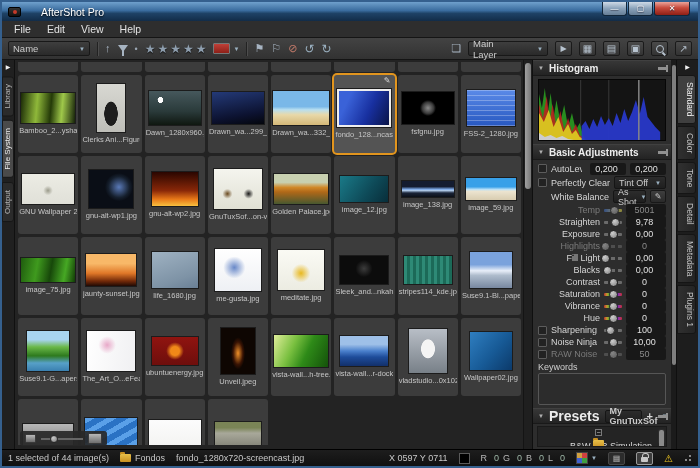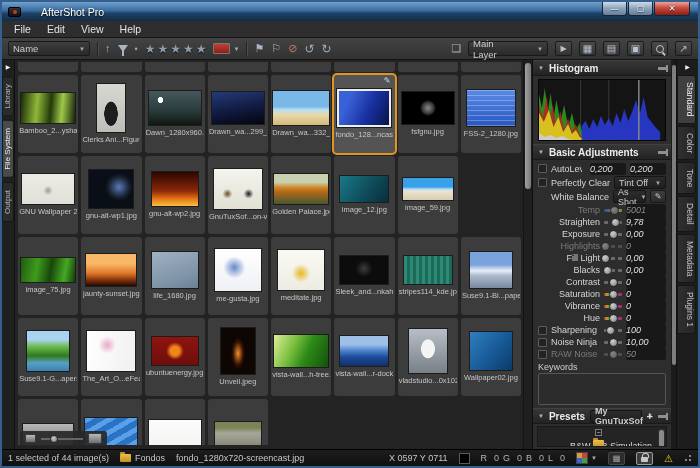--- a/index.html
+++ b/index.html
@@ -125,33 +125,33 @@
   .slider-row{height:12px;margin-bottom:0;}
   .checkbox{width:9px;height:9px;background:#222;border:1px solid #5c5c5c;border-radius:1px;flex:none;}
   .adj-label{color:#d6d6d6;font-size:9px;white-space:nowrap;overflow:hidden;}
   .slider-row .adj-label{width:62px;text-align:right;flex:none;}
   .slider-row.has-cb .adj-label{width:49px;text-align:left;}
   .track{flex:1;height:3px;position:relative;border-radius:1px;background:repeating-linear-gradient(90deg,#6a6a6a 0 4px,#2e2e2e 4px 7px);}
   .track-temp{background:linear-gradient(90deg,#3a6ac8,#d8d890 70%,#d8d040);}
   .track-rainbow{background:linear-gradient(90deg,#c03030,#c0a030,#30a030,#30a0a0,#3030c0,#a030a0,#c03030);}
   .knob{position:absolute;top:-3px;margin-left:-4px;width:9px;height:9px;border-radius:50%;
     background:radial-gradient(circle at 35% 30%,#cecece,#7e7e7e);border:1px solid #262626;}
-  .valbox{width:40px;flex:none;height:12px;background:#181818;border-radius:2px;color:#e0e0e0;font-size:9px;text-align:left;padding:1px 3px 0 0;font-style:italic;}
+  .valbox{width:40px;flex:none;height:12px;background:#181818;border-radius:2px;color:#e0e0e0;font-size:9px;text-align:center;padding:1px 3px 0 0;}
   .valbox.half{width:36px;}
   .disabled .adj-label{color:#7b7b7b;}
   .disabled .valbox{color:#8b8b8b;}
   .disabled .track{opacity:.55;}
   .mini-select{flex:1;height:13px;background:linear-gradient(#2c2c2c,#1f1f1f);border:1px solid #151515;border-radius:2px;
     display:flex;align-items:center;padding:0 4px;font-size:9px;color:#ccc;gap:4px;min-width:0;}
   .mini-select .arr{margin-left:auto;color:#9ab0c0;font-size:6px;}
   .dropbtn{width:16px;height:13px;flex:none;background:linear-gradient(#3e3e3e,#2a2a2a);border:1px solid #181818;border-radius:2px;
     color:#c8c8c8;font-size:8px;display:flex;align-items:center;justify-content:center;}
   .kw-label{padding:2px 5px 1px;font-size:9px;color:#cfcfcf;flex:none;}
   .kw-box{margin:0 5px 3px;height:32px;background:#2c2c2c;border:1px solid #565656;border-radius:2px;flex:none;}
-  .preset-h .htitle{font-size:10px;}
+  .preset-h .htitle{font-size:14px;}
   .preset-h .mini-select{max-width:66px;}
   .plus{color:#d8d8d8;font-weight:bold;font-size:11px;line-height:11px;}
   .preset-list{flex:1;margin:2px 4px 2px;background:#242424;border:1px solid #1a1a1a;position:relative;overflow:hidden;padding:2px 10px 0 3px;}
   .preset-row{display:flex;align-items:center;gap:4px;height:12px;color:#dadada;font-size:9px;white-space:nowrap;flex-direction:column;}
   .preset-row.child{padding-left:25px;}
   .treebox{width:7px;height:7px;flex:none;background:#202020;border:1px solid #7a7a7a;color:#ccc;font-size:7px;line-height:5px;text-align:center;}
   .folder{width:11px;height:8px;flex:none;background:linear-gradient(#e8c04a,#c89020);border-radius:1px;position:relative;}
   .folder::before{content:'';position:absolute;left:0;top:-2px;width:5px;height:2px;background:#c89020;border-radius:1px 1px 0 0;}
   .plist-scroll{position:absolute;right:1px;top:2px;bottom:2px;width:7px;background:#2c2c2c;border-radius:2px;}
   .plist-thumb{position:absolute;left:1px;right:1px;top:1px;height:26px;background:#8a8a8a;border-radius:2px;}
@@ -323,20 +323,24 @@
             </div>
             <div class="cell">
               <div class="thumb art-goldenpalace"></div>
               <div class="cell-label">Golden Palace.jpg</div>
             </div>
             <div class="cell">
               <div class="thumb art-image12"></div>
               <div class="cell-label">image_12.jpg</div>
             </div>
             <div class="cell">
+              <div class="thumb art-image138"></div>
+              <div class="cell-label">image_138.jpg</div>
+            </div>
+            <div class="cell">
               <div class="thumb art-image59"></div>
               <div class="cell-label">image_59.jpg</div>
             </div>
           </div>
           <div class="grid-row">
             <div class="cell">
               <div class="thumb art-image75"></div>
               <div class="cell-label">image_75.jpg</div>
             </div>
             <div class="cell">

